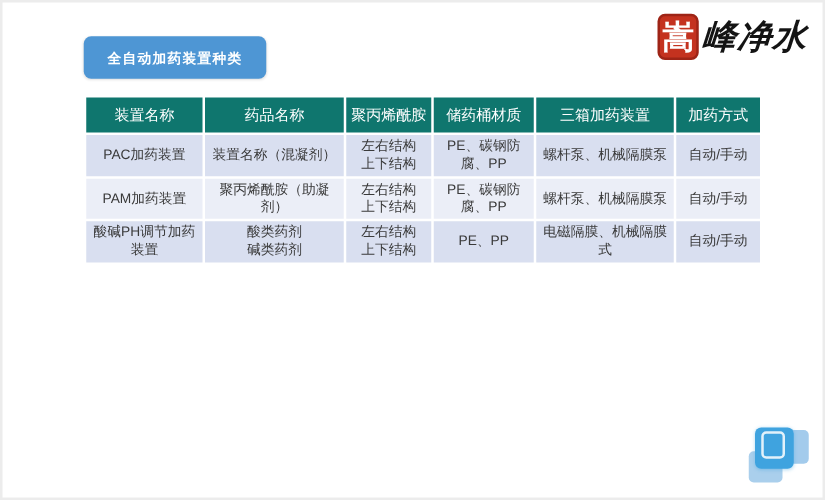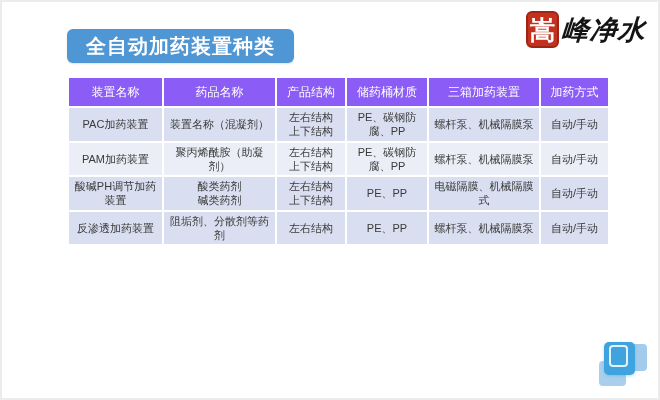--- a/index.html
+++ b/index.html
@@ -22,21 +22,21 @@
     position: absolute;
     left: 65px;
     top: 27px;
     height: 34px;
     padding: 0 19px;
     background: #4e96d4;
     border-radius: 6px;
     display: flex;
     align-items: center;
     color: #ffffff;
-    font-size: 20px;
+    font-size: 11px;
     font-weight: bold;
     letter-spacing: 1px;
     box-shadow: 0 1px 2px rgba(0,0,0,0.12);
   }
 
   
   .logo {
     position: absolute;
     right: 12px;
     top: 9px;
@@ -74,21 +74,21 @@
   table.dosing {
     position: absolute;
     left: 65px;
     top: 74px;
     width: 543px;
     border-collapse: separate;
     border-spacing: 2px;
     table-layout: fixed;
   }
   table.dosing th {
-    background: #8b5cf6;
+    background: #0f766e;
     color: #ffffff;
     font-size: 12px;
     font-weight: normal;
     height: 28px;
     text-align: center;
     vertical-align: middle;
     padding: 2px 1px;
   }
   table.dosing td {
     font-size: 11px;
@@ -147,21 +147,21 @@
       <col style="width:111px">
       <col style="width:68px">
       <col style="width:80px">
       <col style="width:110px">
       <col style="width:67px">
     </colgroup>
     <thead>
       <tr>
         <th>装置名称</th>
         <th>药品名称</th>
-        <th>产品结构</th>
+        <th>聚丙烯酰胺</th>
         <th>储药桶材质</th>
         <th>三箱加药装置</th>
         <th>加药方式</th>
       </tr>
     </thead>
     <tbody>
       <tr class="odd">
         <td>PAC加药装置</td>
         <td>装置名称（混凝剂）</td>
         <td>左右结构
@@ -182,28 +182,20 @@
       <tr class="odd">
         <td>酸碱PH调节加药装置</td>
         <td>酸类药剂
 碱类药剂</td>
         <td>左右结构
 上下结构</td>
         <td>PE、PP</td>
         <td>电磁隔膜、机械隔膜式</td>
         <td>自动/手动</td>
       </tr>
-      <tr class="odd">
-        <td>反渗透加药装置</td>
-        <td>阻垢剂、分散剂等药剂</td>
-        <td>左右结构</td>
-        <td>PE、PP</td>
-        <td>螺杆泵、机械隔膜泵</td>
-        <td>自动/手动</td>
-      </tr>
     </tbody>
   </table>
 
   <div class="deco">
     <div class="sq-back-right"></div>
     <div class="sq-back-left"></div>
     <div class="sq-front">
       <div class="sq-outline"></div>
     </div>
   </div>

